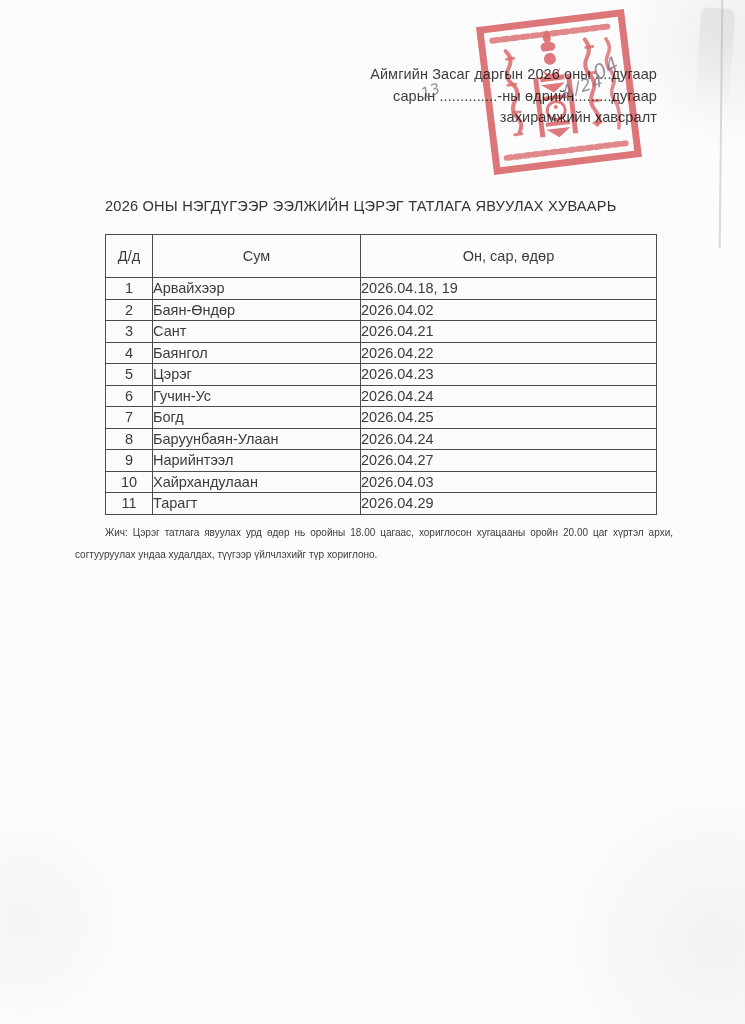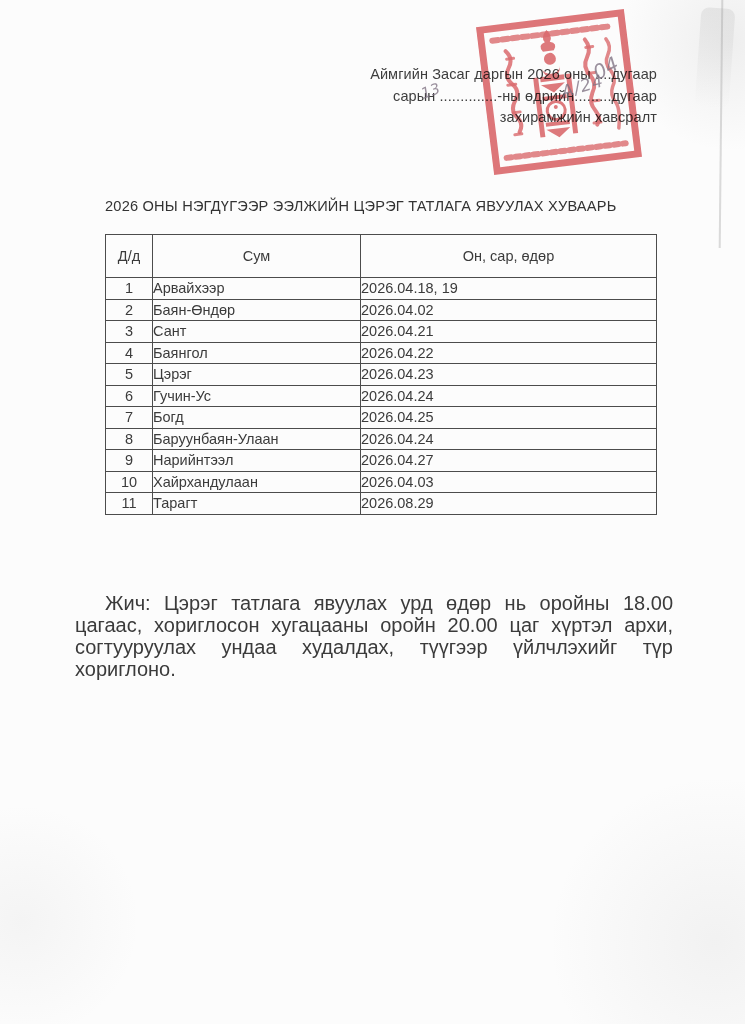--- a/index.html
+++ b/index.html
@@ -82,22 +82,22 @@
   }
   table.schedule th{height:42px;text-align:center;}
   table.schedule td{height:20.5px;}
   .col-num{width:46px;text-align:center;margin-top:44px;}
   .col-sum{width:207px;}
   td.col-sum{padding-left:11px;}
   .col-date{width:295px;text-align:left;}
 
   
   .note{
-    position:absolute;top:572px;left:75px;width:598px;
-    font-size:20px;line-height:22px;color:#3b3b3b;
+    position:absolute;top:512px;left:75px;width:598px;
+    font-size:10px;line-height:22px;color:#3b3b3b;
     text-align:justify;text-indent:30px;
     z-index:2;
   }
 
   
   .ooo{
     position:absolute;top:605px;left:105px;width:570px;
     text-align:center;font-size:15px;color:#3b3b3b;
     z-index:2;
   }
@@ -204,21 +204,21 @@
         <td class="col-date">2026.04.27</td>
       </tr>
       <tr>
         <td class="col-num">10</td>
         <td class="col-sum">Хайрхандулаан</td>
         <td class="col-date">2026.04.03</td>
       </tr>
       <tr>
         <td class="col-num">11</td>
         <td class="col-sum">Тарагт</td>
-        <td class="col-date">2026.08.29</td>
+        <td class="col-date">2026.04.29</td>
       </tr>
     </tbody>
   </table>
 
   <p class="note">Жич: Цэрэг татлага явуулах урд өдөр нь оройны 18.00 цагаас, хориглосон хугацааны оройн 20.00 цаг хүртэл архи, согтууруулах ундаа худалдах, түүгээр үйлчлэхийг түр хориглоно.</p>
 
 
 </div>
 
 </body></html>

